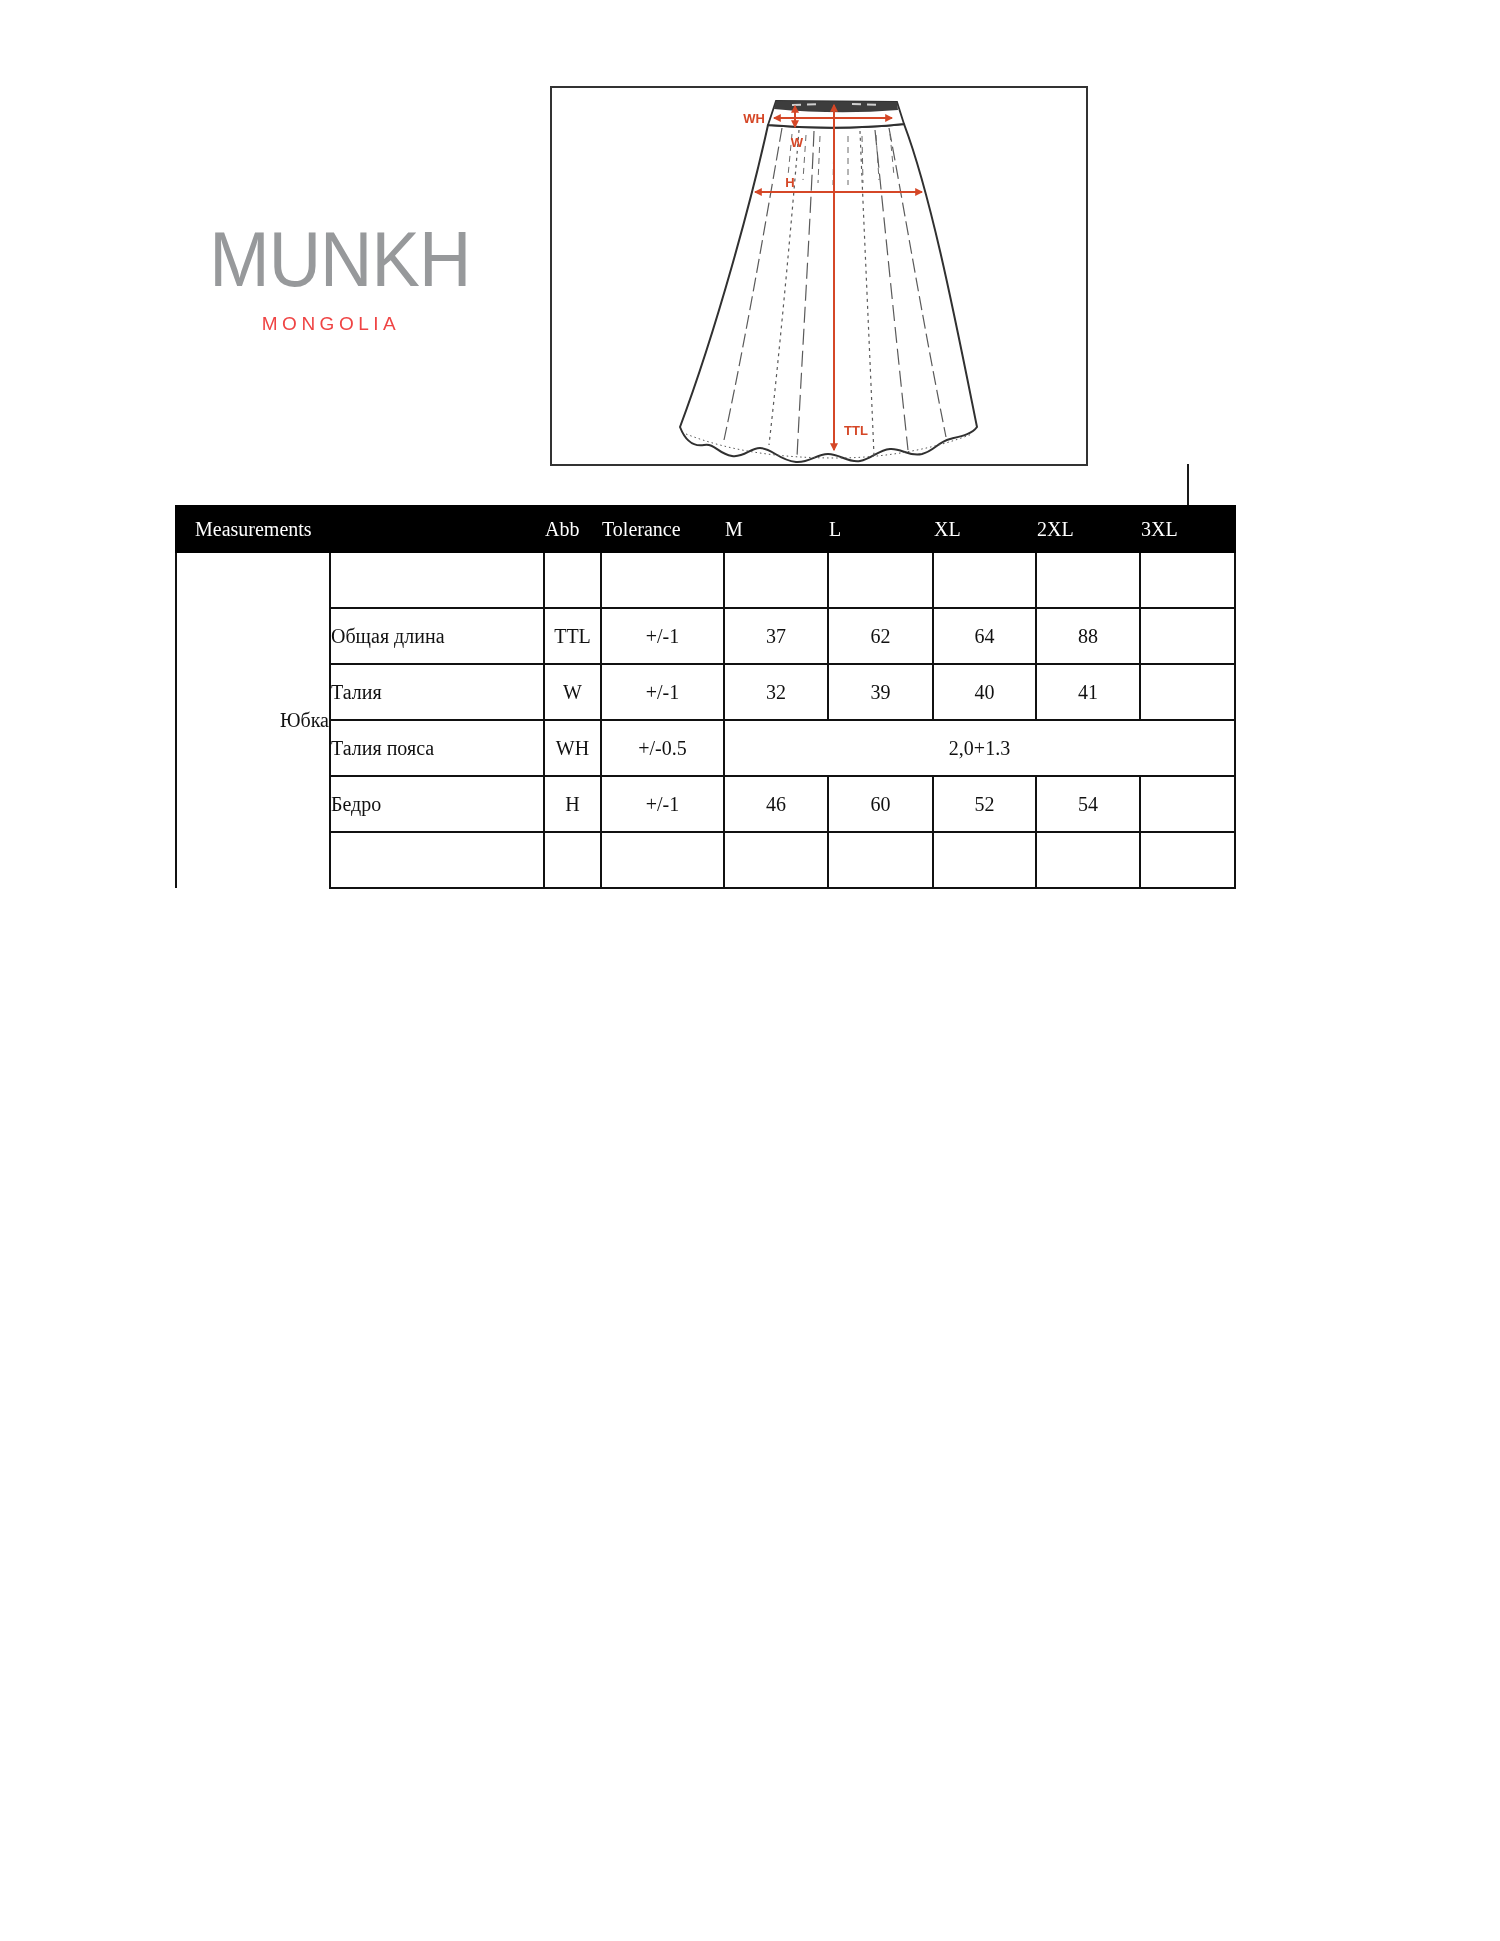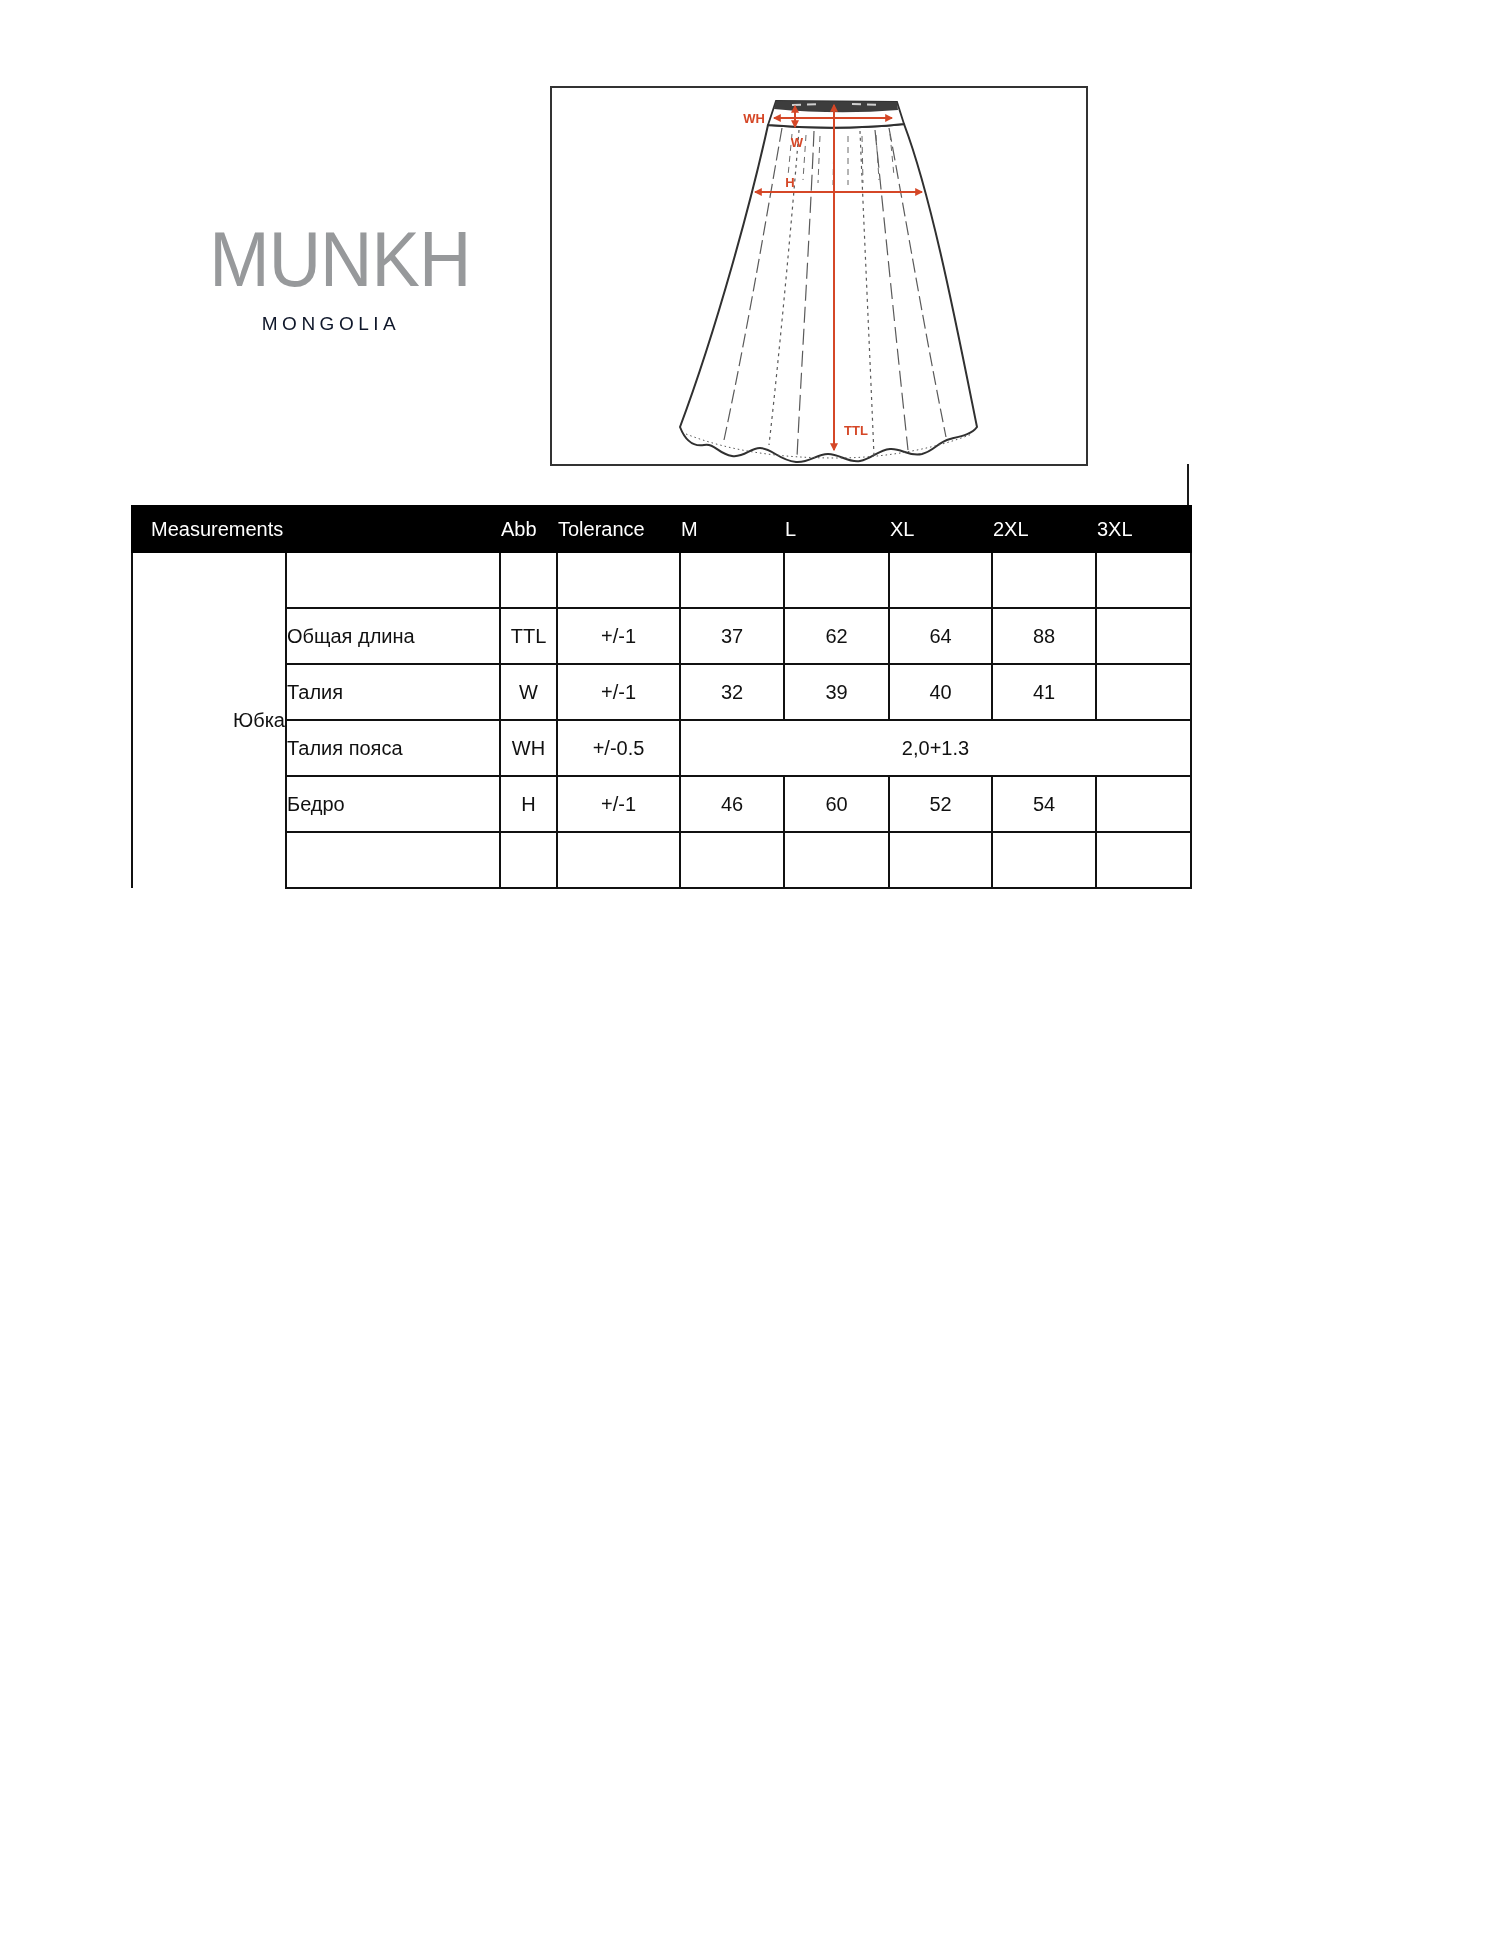--- a/index.html
+++ b/index.html
@@ -9,36 +9,36 @@
   }
 
   
   .brand {
     position:absolute; left:200px; top:220px; width:262px;
     text-align:center; color:#97999b; font-size:78px; font-weight:300;
     line-height:1; letter-spacing:-1px; transform:scaleX(0.93);
   }
   .brand-sub {
     position:absolute; left:200px; top:313px; width:262px;
-    text-align:center; color:#0f172a; font-size:19px; font-weight:400;
+    text-align:center; color:#ef4444; font-size:19px; font-weight:400;
     letter-spacing:4.5px;
   }
 
   
   .sketch-box {
     position:absolute; left:550px; top:86px; width:538px; height:380px;
     border:2px solid #333333; box-sizing:border-box; background:#ffffff;
   }
   .sketch-box svg { display:block; }
 
   
   .size-table-wrap { position:absolute; left:131px; top:505px; }
   table.size-table {
     border-collapse:collapse; table-layout:fixed;
-    font-family:Liberation Sans, sans-serif; font-size:20px; color:#111111;
+    font-family:Liberation Serif, serif; font-size:20px; color:#111111;margin-left:44px;
   }
   table.size-table td, table.size-table th {
     border:2px solid #111111; padding:0; overflow:hidden; white-space:nowrap;
   }
   table.size-table thead th {
     background:#000000; color:#ffffff; font-weight:400; height:44px;
     border-color:#000000; text-align:left; font-size:20px;
   }
   table.size-table thead th.h-meas { text-align:left; padding-left:18px; }
   table.size-table tbody tr { height:56px; }

